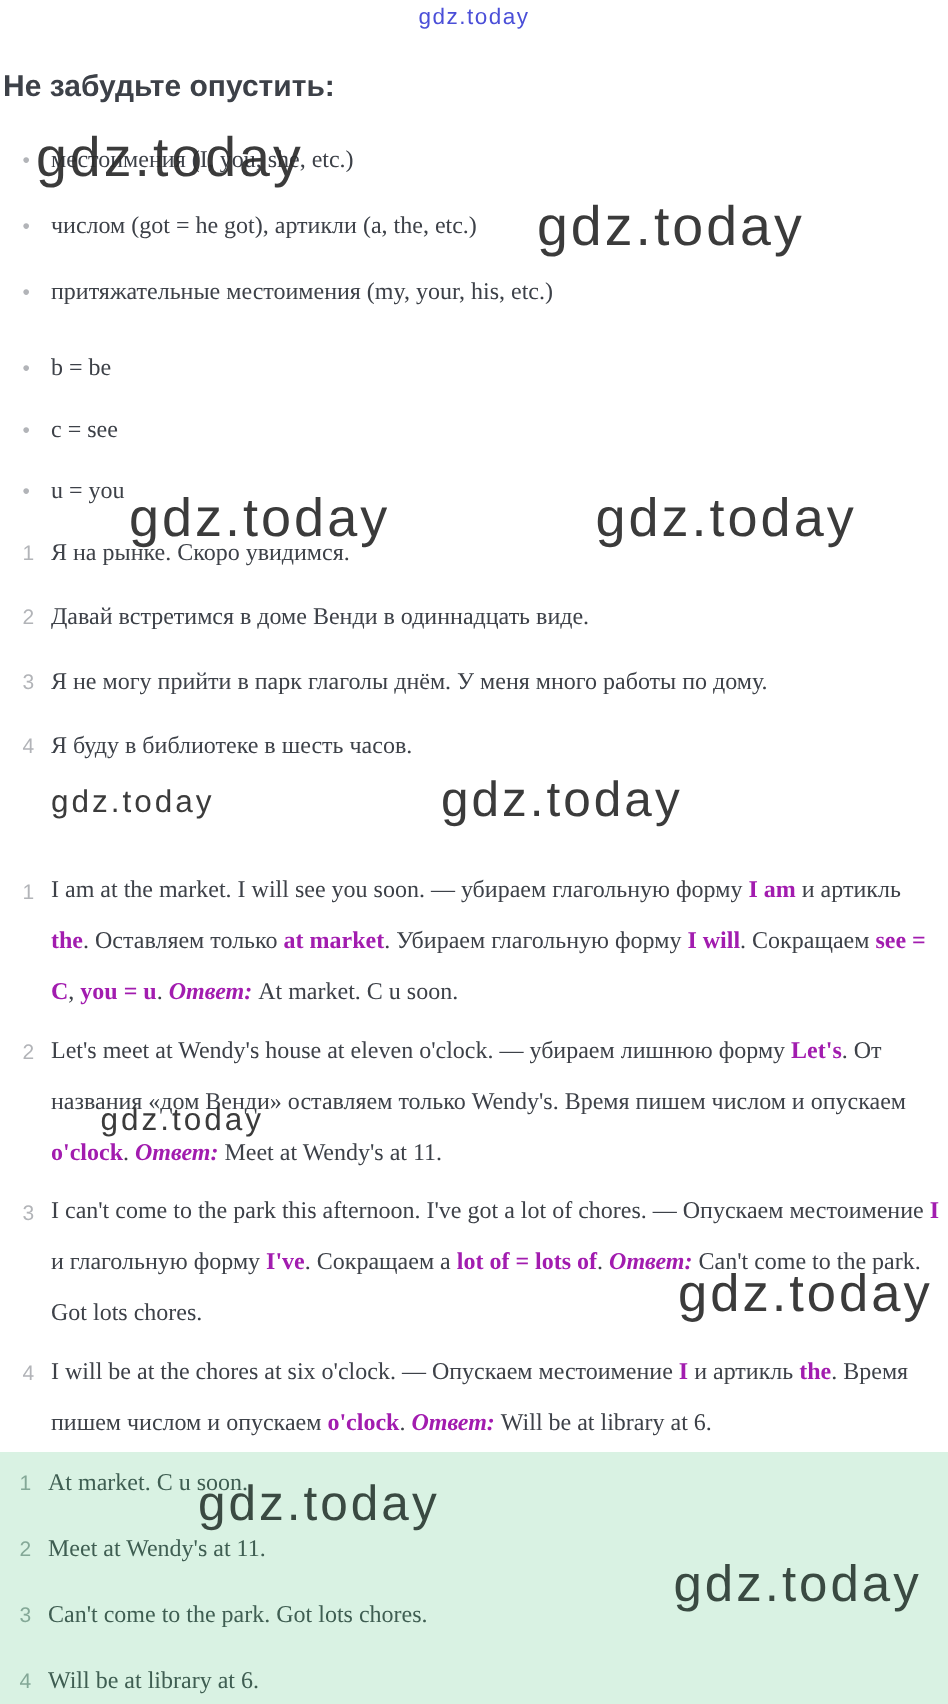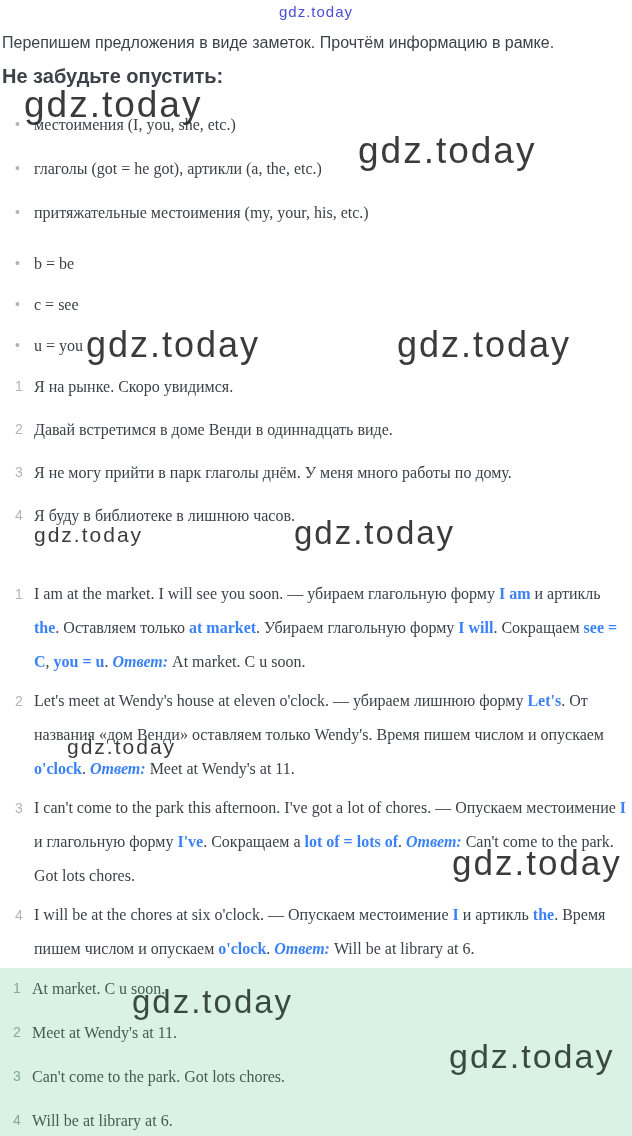--- a/index.html
+++ b/index.html
@@ -32,21 +32,21 @@
   .list-abbr .row{margin-bottom:24px;line-height:17px;}
   .list-tasks{margin-top:18px;}
   .list-tasks .row{margin-bottom:26px;line-height:17px;}
   
   .explanations{
     position:absolute;left:2px;right:4px;top:577px;
     font-size:16px;
   }
   .explanations .row{margin-bottom:5px;line-height:34px;}
   .explanations .marker{line-height:34px;font-size:14px;}
-  .explanations b{font-weight:700;color:#3b82f6;}
+  .explanations b{font-weight:700;color:#a21caf;}
   
   .answers{
     position:absolute;left:0;right:0;top:968px;height:168px;
     padding-top:12px;box-sizing:content-box;
   }
   .list-answers{font-size:16px;}
   .list-answers .row{margin-bottom:27px;line-height:17px;}
   .list-answers .marker{color:#84a897;}
   .list-answers .txt{color:#3f5e52;font-weight:500;}
   
@@ -65,31 +65,30 @@
   .wm-8{left:452px;top:843px;font-size:35px;}
   .wm-9{left:132px;top:983px;font-size:33px;color:rgba(40,55,48,0.9);}
   .wm-10{left:449px;top:1037px;font-size:34px;color:rgba(40,55,48,0.9);}
 </style>
 </head>
 <body>
 
 <a class="top-wm" style="color: rgb(75, 79, 216);">gdz.today</a>
 
 <div class="content">
-  <p class="intro">Перепишем предложения в виде заметок. Прочтём информацию в рамке.</p>
 
   <h3 class="h">Не забудьте опустить:</h3>
   <div class="list list-omit">
       <div class="row">
         <span class="marker">•</span>
         <span class="txt">местоимения (I, you, she, etc.)</span>
       </div>
       <div class="row">
         <span class="marker">•</span>
-        <span class="txt">глаголы (got = he got), артикли (a, the, etc.)</span>
+        <span class="txt">числом (got = he got), артикли (a, the, etc.)</span>
       </div>
       <div class="row">
         <span class="marker">•</span>
         <span class="txt">притяжательные местоимения (my, your, his, etc.)</span>
       </div>
     </div>
 
   <div class="list list-abbr">
       <div class="row">
         <span class="marker">•</span>
@@ -113,21 +112,21 @@
       <div class="row">
         <span class="marker">2</span>
         <span class="txt">Давай встретимся в доме Венди в одиннадцать виде.</span>
       </div>
       <div class="row">
         <span class="marker">3</span>
         <span class="txt">Я не могу прийти в парк глаголы днём. У меня много работы по дому.</span>
       </div>
       <div class="row">
         <span class="marker">4</span>
-        <span class="txt">Я буду в библиотеке в лишнюю часов.</span>
+        <span class="txt">Я буду в библиотеке в шесть часов.</span>
       </div>
     </div>
 </div>
 
 <div class="explanations list">
     <div class="row">
       <span class="marker">1</span>
       <span class="txt"><span>I am at the market. I will see you soon. — убираем глагольную форму </span><b>I am</b><span> и артикль </span><b>the</b><span>. Оставляем только </span><b>at market</b><span>. Убираем глагольную форму </span><b>I will</b><span>. Сокращаем </span><b>see = C</b><span>, </span><b>you = u</b><span>. </span><b style="font-style: italic;">Ответ:</b><span> At market. C u soon.</span></span>
     </div>
     <div class="row">

